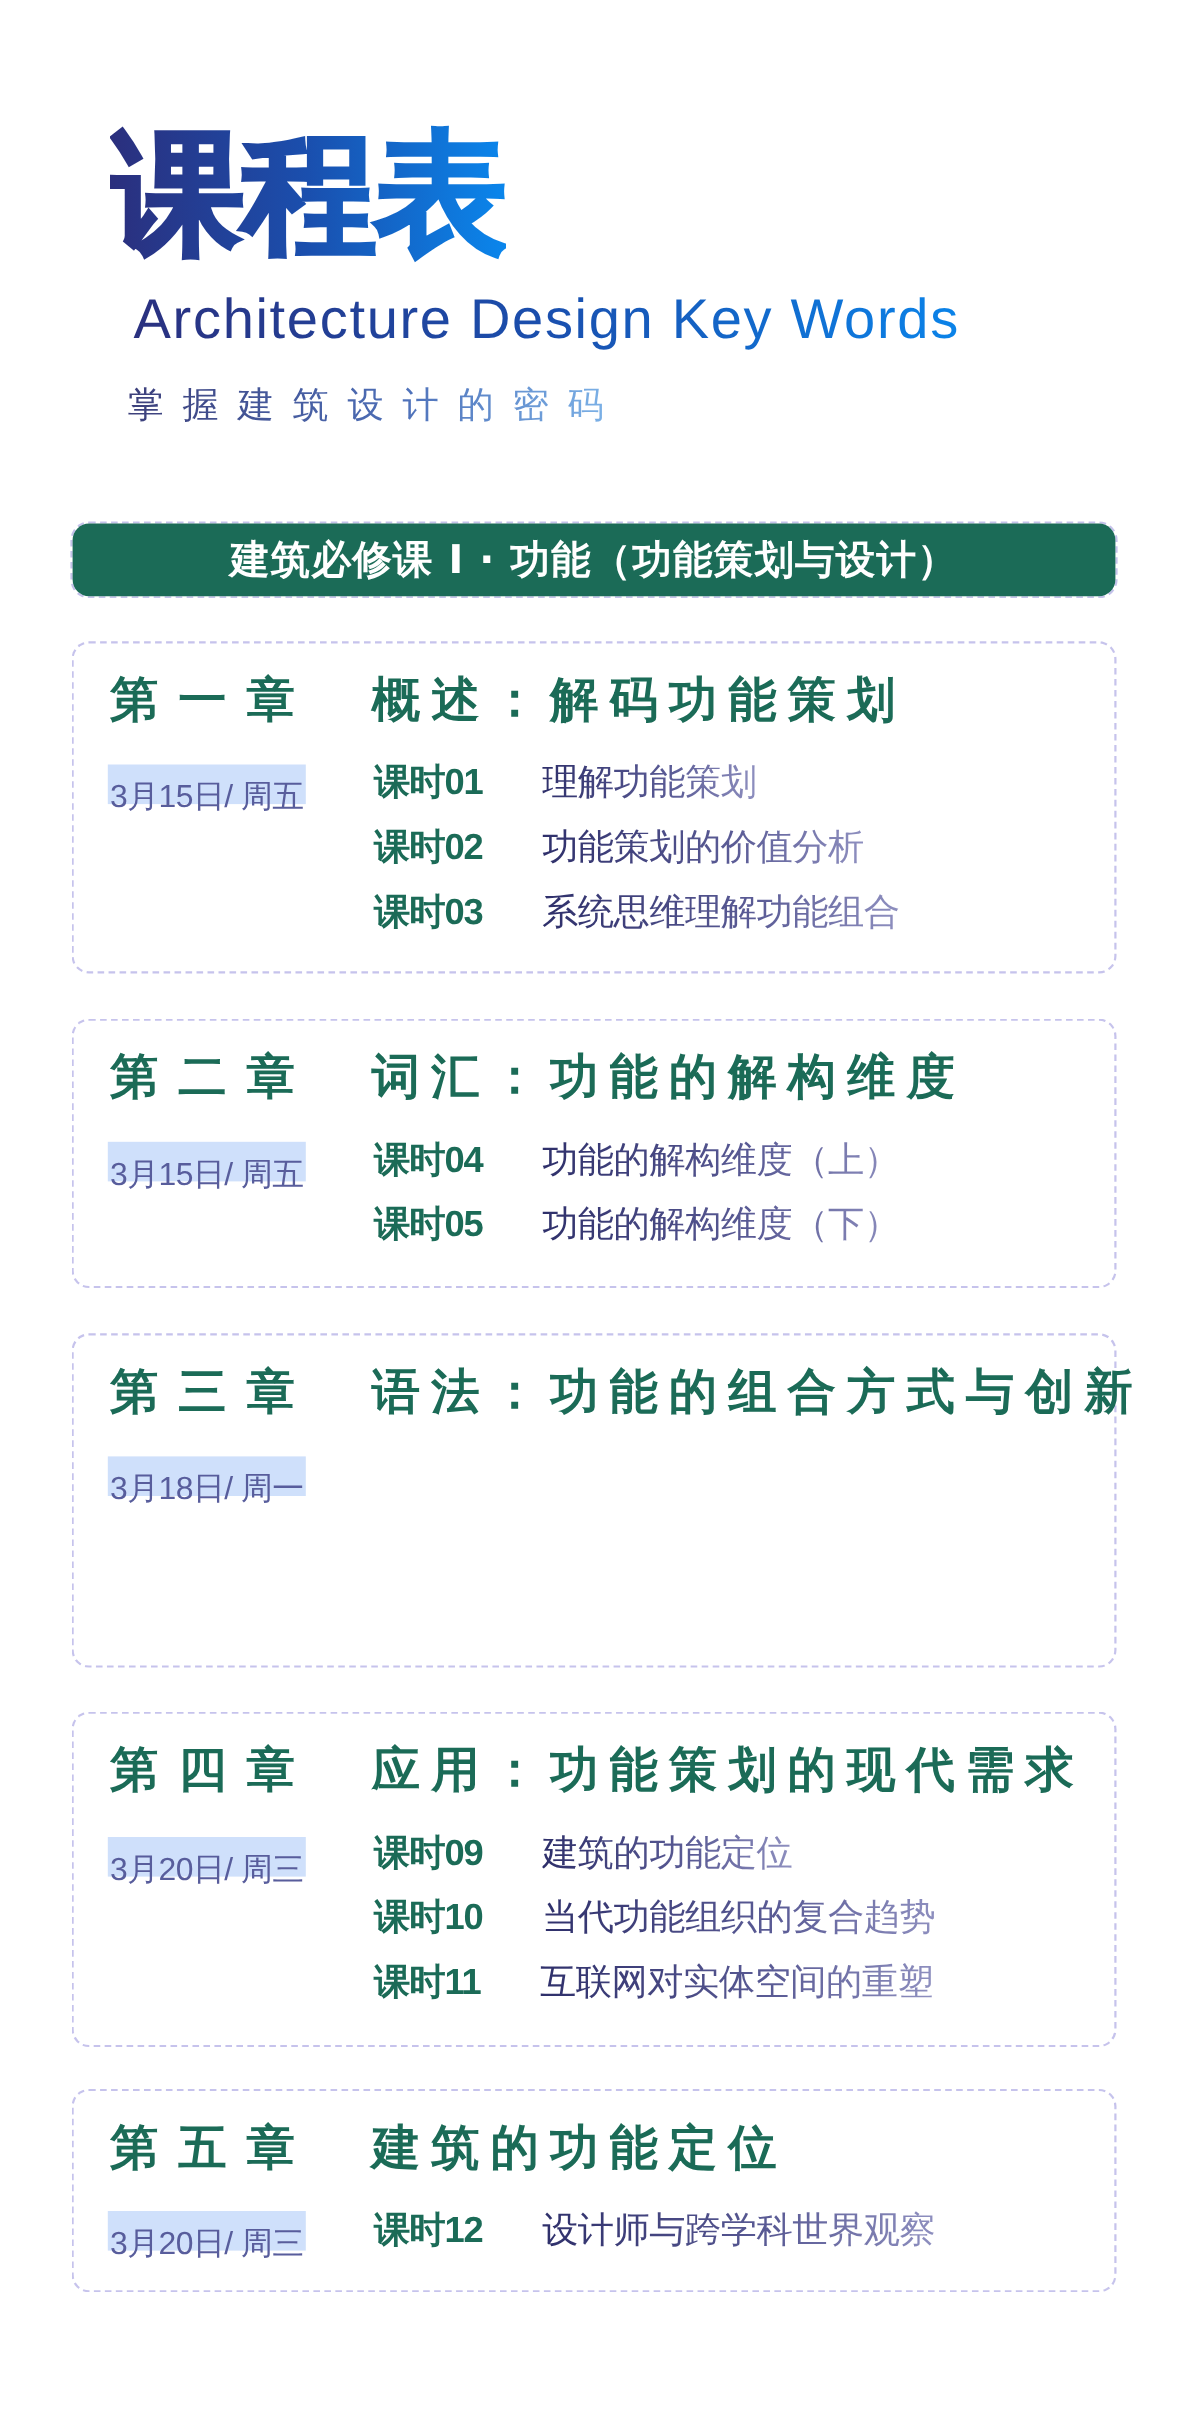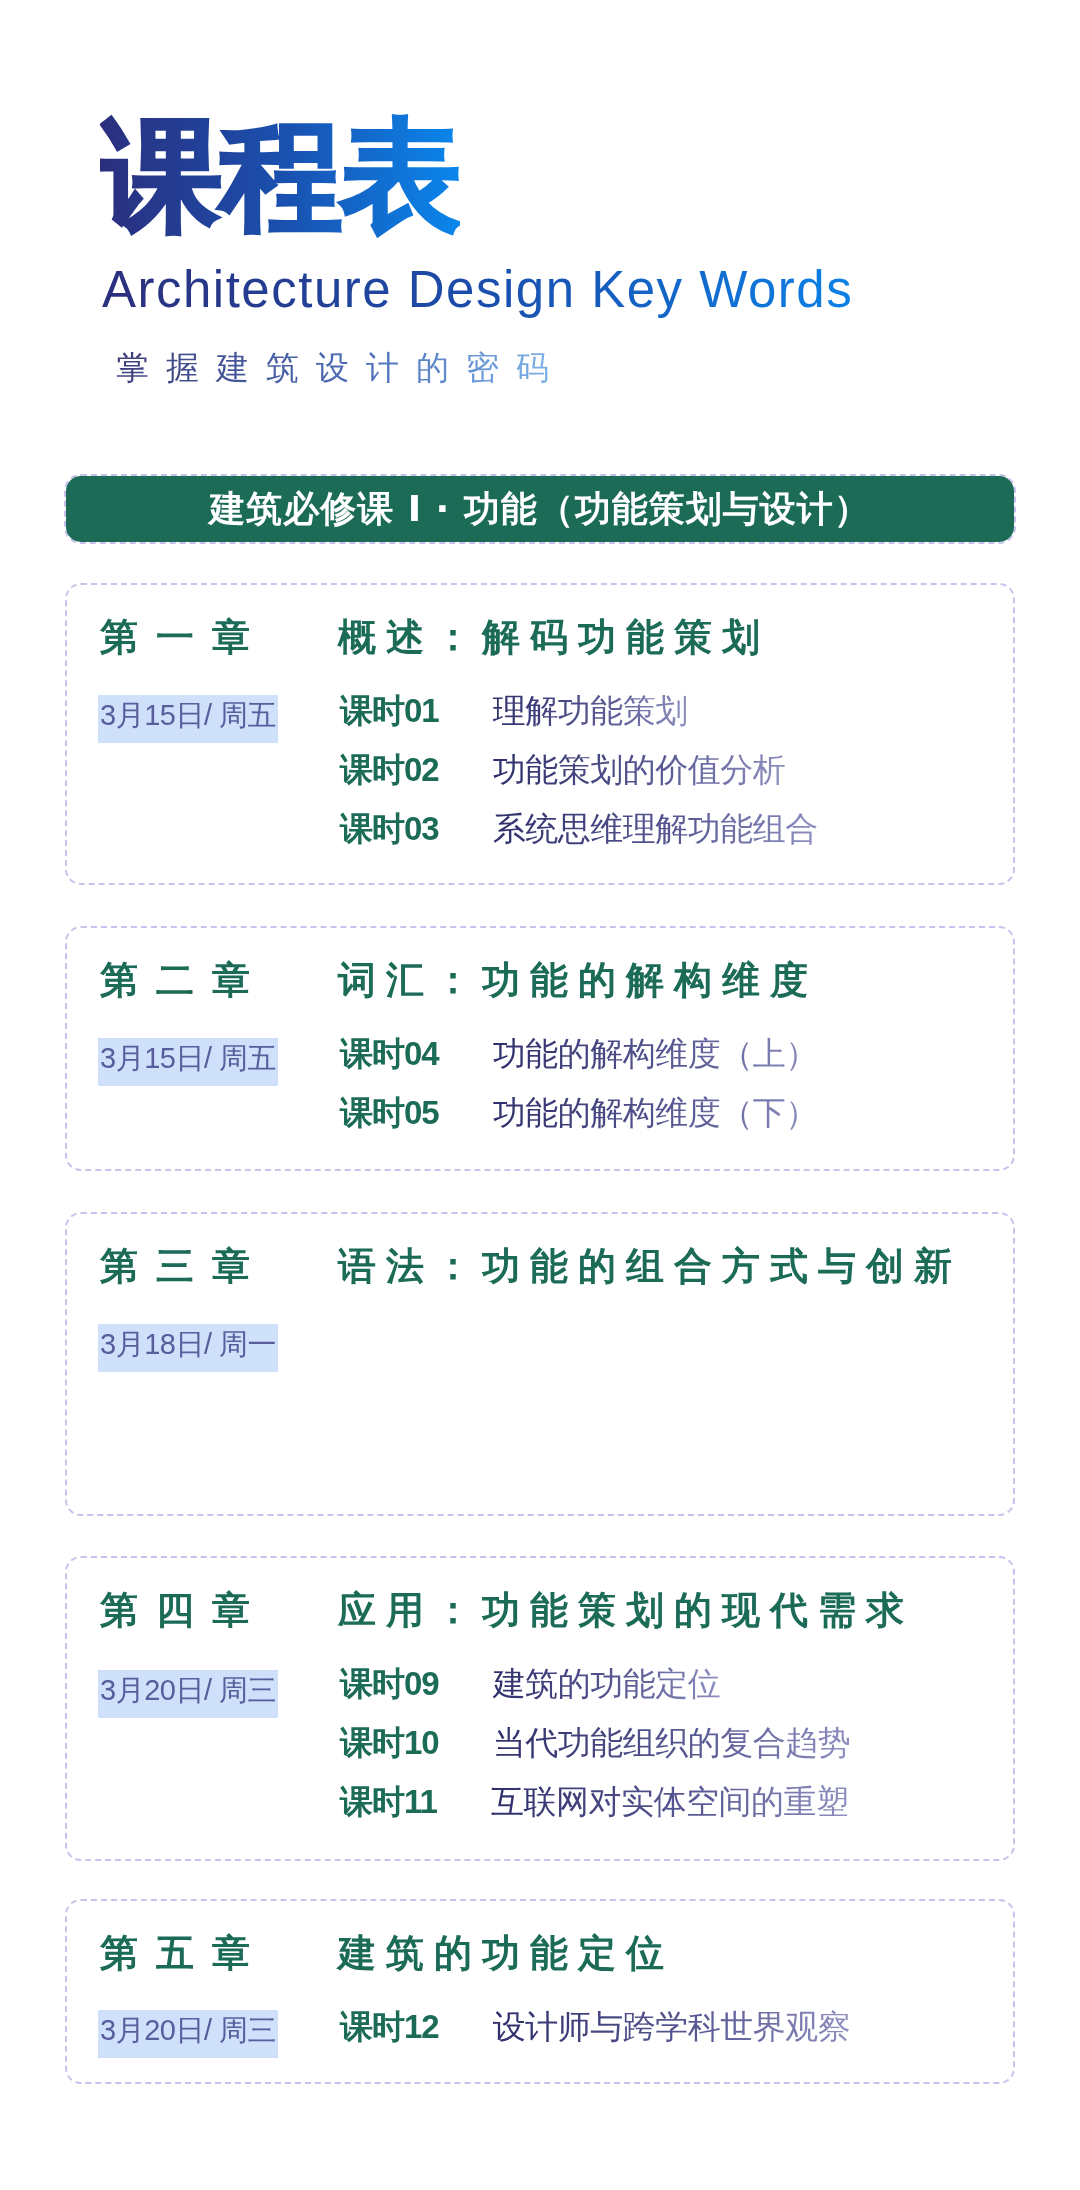--- a/index.html
+++ b/index.html
@@ -4,20 +4,21 @@
 <style>
   * { margin: 0; padding: 0; box-sizing: border-box; }
   html, body { width: 1080px; height: 2190px; background: #ffffff; overflow: hidden; }
   body { position: relative; font-family: "DejaVu Sans", "Liberation Sans", sans-serif; }
 
   .grad-text {
     background: linear-gradient(90deg, #2b2f7d 0%, #1a4fae 50%, #0a86ec 100%);
     -webkit-background-clip: text;
     background-clip: text;
     color: transparent;
+    text-align: center;
   }
 
   .title {
     position: absolute; left: 100px; top: 106px;
     font-size: 122px; font-weight: 900; line-height: 140px;
     letter-spacing: -2px;
     font-family: "DejaVu Sans", sans-serif;
     -webkit-text-stroke: 3px transparent;
   }
   .title-en {
@@ -49,31 +50,31 @@
     text-align: center;
   }
 
   .card {
     position: absolute; left: 65px; width: 950px;
     border: 2px dashed #c6c3ec; border-radius: 16px;
     background: #ffffff;
   }
   .card-head {
     position: absolute; left: 33px; top: 22px; height: 60px;
-    display: flex; align-items: center; white-space: nowrap;
-    color: #1b6b57; font-weight: 700; font-size: 38px;
+    display: flex; white-space: nowrap;
+    color: #1b6b57; font-weight: 700; font-size: 44px;
   }
   .chapter-no { width: 238px; letter-spacing: 18px; }
   .chapter-topic { letter-spacing: 10px; }
 
   .date {
-    position: absolute; left: 31px; height: 48px;
+    position: absolute; left: 31px; height: 36px;
     background: #cfe0fb; color: #585d9c;
     font-size: 29px; font-weight: 300; line-height: 36px;
-    padding: 2px 2px; white-space: nowrap; letter-spacing: -0.5px;
+    padding: 12px 2px; white-space: nowrap; letter-spacing: -0.5px;
     font-family: "Liberation Sans", sans-serif;
   }
 
   .lessons { position: absolute; left: 273px; top: 104px; }
   .lesson { display: flex; align-items: flex-start; height: 59px; white-space: nowrap; }
   .lesson-code {
     color: #1b6b57; font-weight: 700; font-size: 33px; letter-spacing: -1px;
     font-family: "Liberation Sans", "DejaVu Sans", sans-serif;
     margin-right: 14px;
   }

